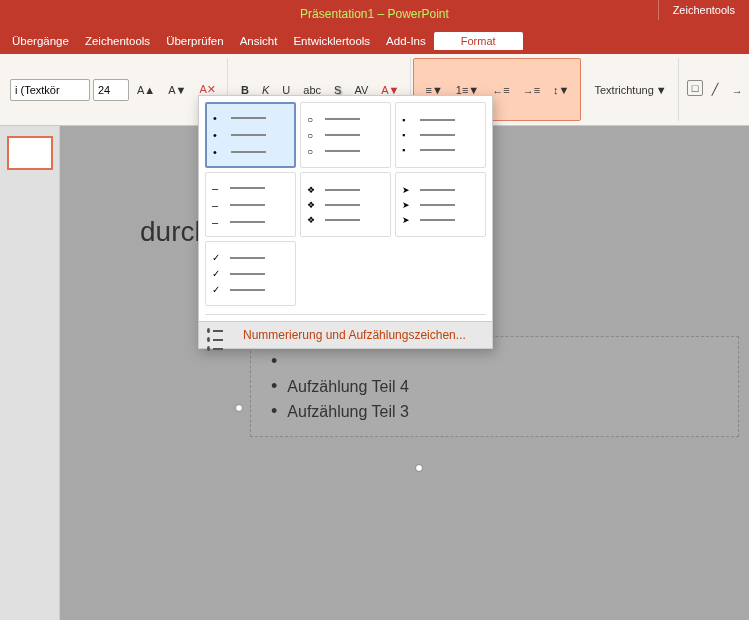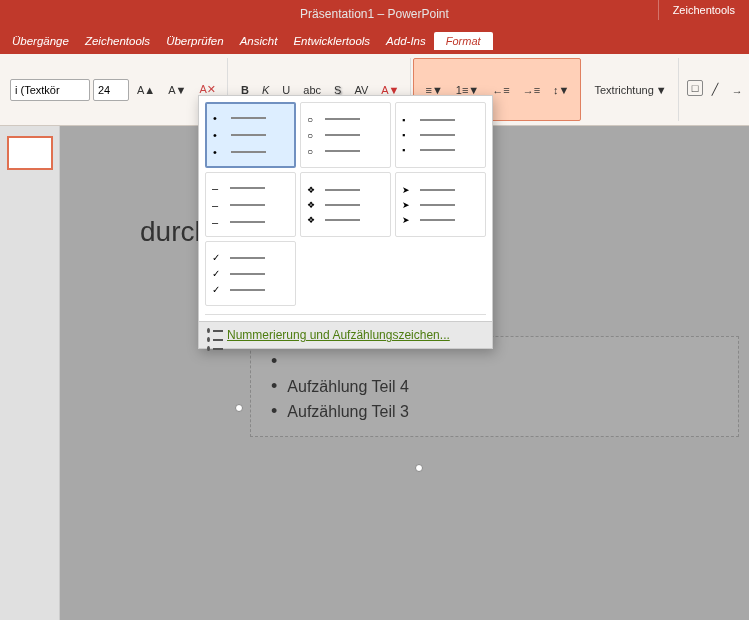--- a/index.html
+++ b/index.html
@@ -8,21 +8,21 @@
     
     .title-bar {
       background: #c0392b;
       height: 28px;
       display: flex;
       align-items: center;
       justify-content: center;
       position: relative;
     }
     .title-bar-text {
-      color: #e5e5e5;
+      color: #bef264;
       font-size: 12px;
     }
     .zeichentools-tab {
       position: absolute;
       right: 0;
       top: 0;
       background: #c0392b;
       color: white;
       font-size: 11px;
       padding: 4px 14px;
@@ -35,21 +35,20 @@
       height: 26px;
       display: flex;
       align-items: center;
       padding: 0 4px;
     }
     .ribbon-nav-item {
       color: white;
       font-size: 11.5px;
       padding: 4px 8px;
       cursor: pointer;
-      font-style: italic;
     }
     .ribbon-nav-item.active {
       background: white;
       color: #c0392b;
       border-radius: 2px 2px 0 0;
     }
 
     
     .ribbon-toolbar {
       background: #f8f4f0;
@@ -221,29 +220,28 @@
 
     .divider-row {
       height: 1px;
       background: #ddd;
       margin: 2px 0 6px 0;
     }
 
     .more-btn {
       display: flex;
       align-items: center;
-      gap: 4px;
+      gap: 20px;
       padding: 6px 8px;
       cursor: pointer;
       background: #e8e8e8;
       border-top: 1px solid #ccc;
       margin: 0 -6px;
       font-size: 12px;
-      color: #4d7c0f;
-      text-decoration: underline;
+      color: #c2410c;
     }
     .more-icon {
       width: 16px;
       height: 14px;
       display: flex;
       flex-direction: column;
       gap: 2px;
     }
 
     
@@ -269,21 +267,21 @@
       background: #ffd0b8;
       border: 1px solid #e08060;
       border-radius: 2px;
     }
 
     
     .format-tab {
       background: #e07050;
       color: white;
       font-size: 11px;
-      padding: 3px 12px;
+      padding: 3px 27px;
     }
   </style>
 </head>
 <body>
 
 <div class="title-bar">
   <span class="title-bar-text">Präsentation1 – PowerPoint</span>
   <div class="zeichentools-tab">
     <span>Zeichentools</span>
   </div>

